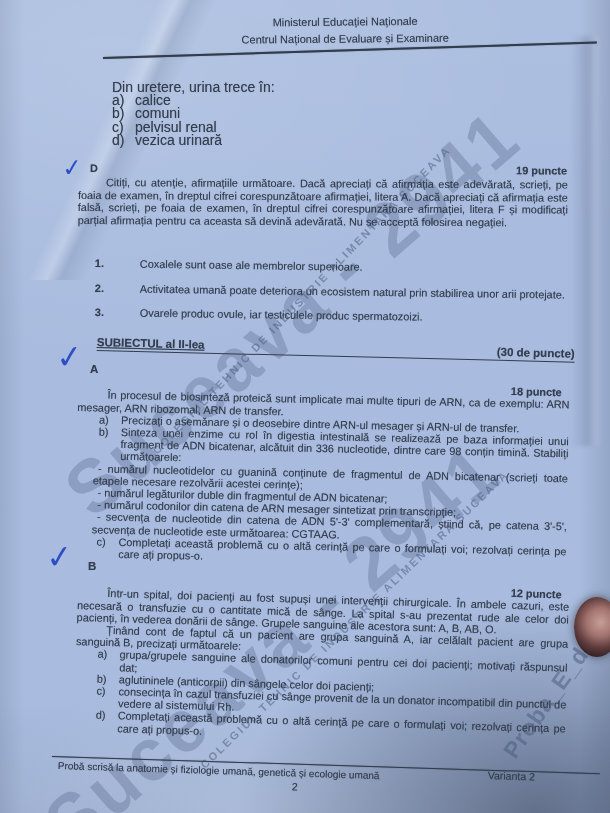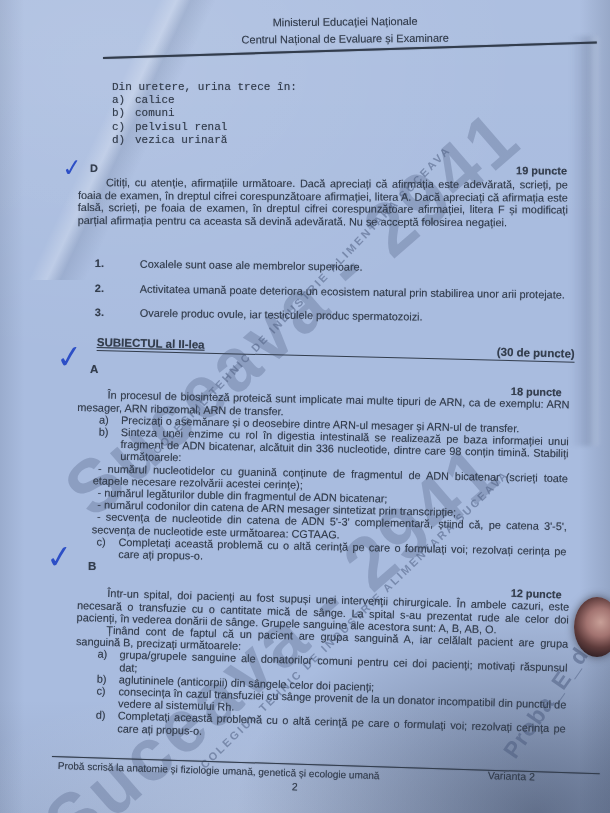--- a/index.html
+++ b/index.html
@@ -60,21 +60,21 @@
   <div class="wm wm-stamp" style="left:150px;top:448px;transform:rotate(-46deg);">COLEGIUL TEHNIC DE INDUSTRIE ALIMENTARA SUCEAVA</div>
   <div class="wm wm-stamp" style="left:198px;top:762px;transform:rotate(-44deg);">COLEGIUL TEHNIC DE INDUSTRIE ALIMENTARA SUCEAVA</div>
   <div class="wm wm-proba" style="left:498px;top:748px;transform:rotate(-55deg);">Proba_E_d</div>
 
   <div class="blk center rot" style="left:70px;top:16px;width:550px;font-size:11px;line-height:17px;transform:rotate(-0.5deg);">
     <div>Ministerul Educației Naționale</div>
     <div>Centrul Național de Evaluare și Examinare</div>
   </div>
   <div class="rule" style="left:103px;top:57px;width:494px;transform:rotate(-1.8deg);"></div>
 
-  <div class="blk" style="left:112px;top:81px;width:300px;line-height:13.2px;font-size:11px;font-family:Liberation Mono, monospace;">
+  <div class="blk" style="left:112px;top:81px;width:300px;line-height:13.2px;font-size:14px;">
     <div>Din uretere, urina trece în:</div>
     <div class="opt">
         <span class="l">a)</span>
         <span>calice</span>
       </div>
     <div class="opt">
         <span class="l">b)</span>
         <span>comuni</span>
       </div>
     <div class="opt">

